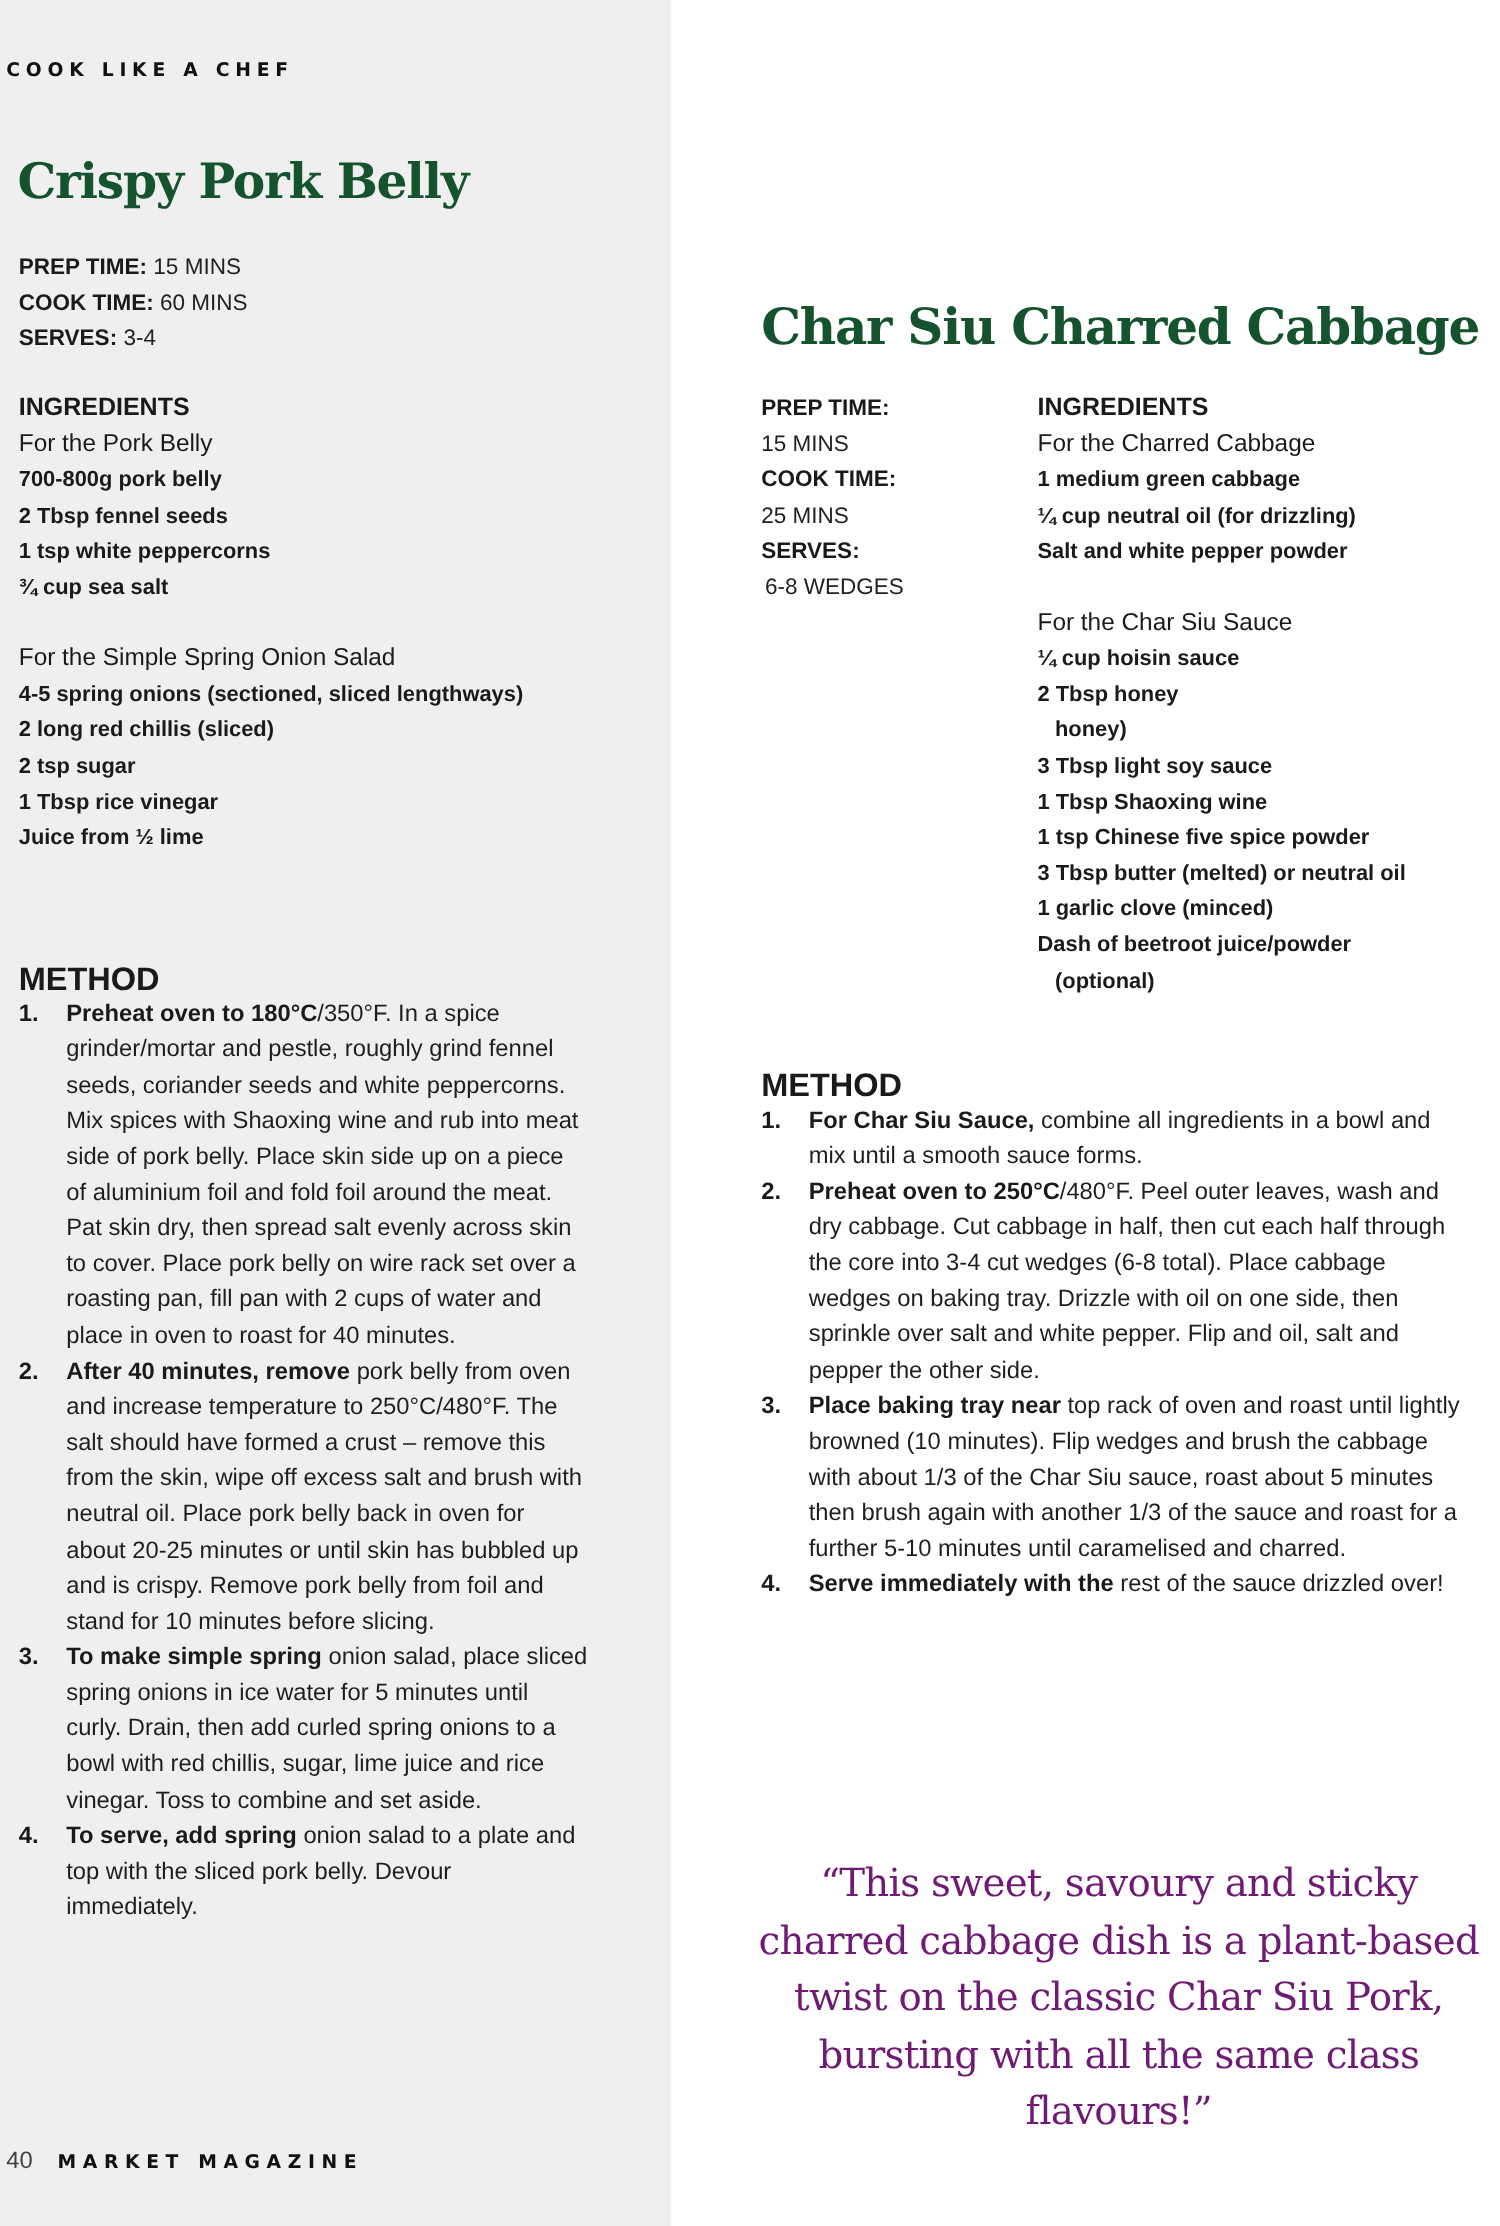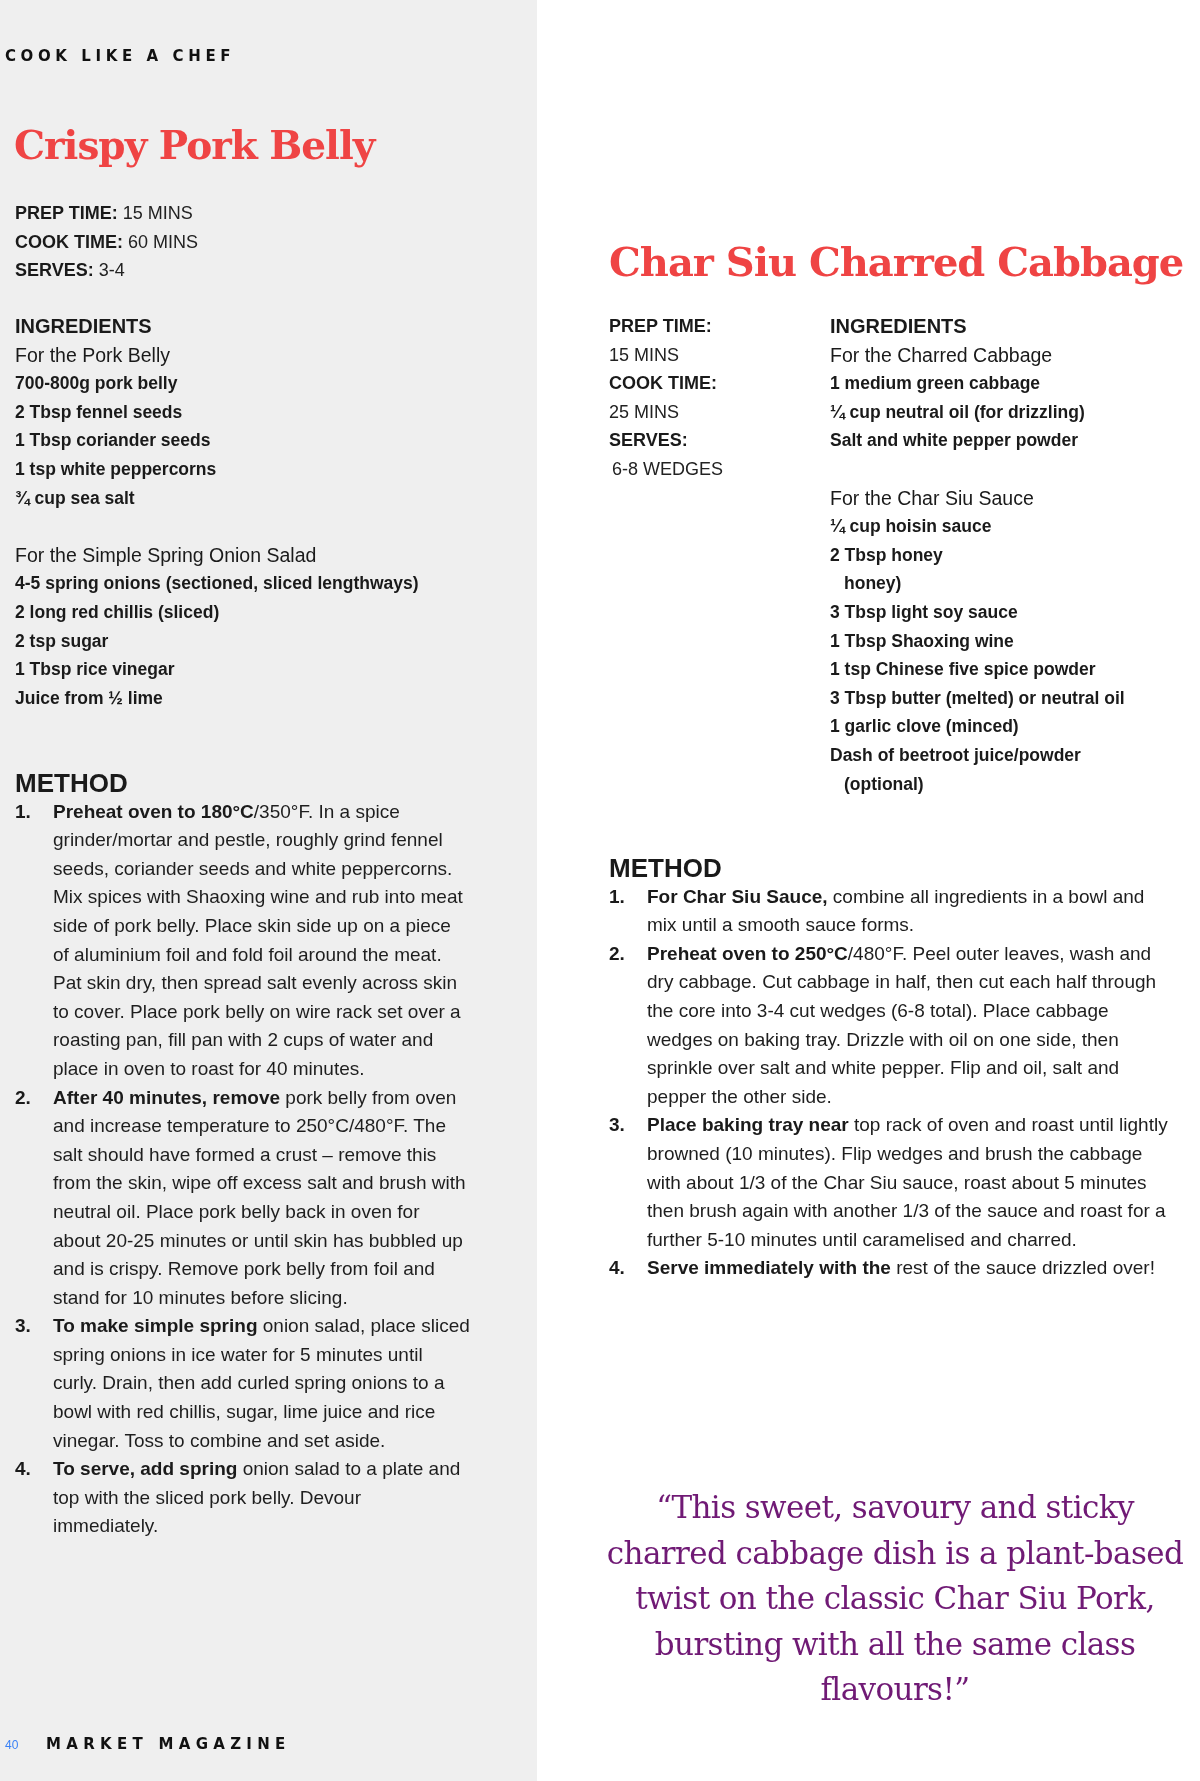--- a/index.html
+++ b/index.html
@@ -13,21 +13,21 @@
     background: #efefef;
   }
   .kicker {
     position: absolute; left: 5px; top: 47px;
     font-family: "DejaVu Sans", sans-serif; font-weight: bold;
     font-size: 15px; letter-spacing: 4.6px; color: #111;
   }
   .title {
     position: absolute; margin: 0;
     font-family: "DejaVu Serif", serif; font-weight: bold;
-    color: #ef4444; letter-spacing: -1px; white-space: nowrap;
+    color: #14532d; letter-spacing: -1px; white-space: nowrap;
   }
   .title-left { left: 14px; top: 122px; font-size: 39px; }
   .title-right { left: 609px; top: 238px; font-size: 40px; }
 
   .block { position: absolute; font-size: 18px; line-height: 28.6px; }
   .b { font-weight: bold; }
   .light { font-weight: normal; color: #222; }
   .head { font-weight: bold; font-size: 20px; }
   .sub { font-weight: normal; font-size: 19.5px; }
   .gap { height: 28.6px; }
@@ -52,21 +52,21 @@
 
   .quote {
     position: absolute; left: 595px; top: 1485px; width: 600px;
     text-align: center; font-family: "DejaVu Serif", serif;
     font-size: 31px; line-height: 45.5px; color: #701a75; letter-spacing: -0.6px;
   }
   .footer {
     position: absolute; left: 5px; top: 1718px;
     display: flex; align-items: baseline;
   }
-  .page-num { font-family: "Liberation Sans Narrow", "Liberation Sans", sans-serif; font-size: 12px; color: #3b82f6; width: 41px; margin-top: 20px; }
+  .page-num { font-family: "Liberation Sans Narrow", "Liberation Sans", sans-serif; font-size: 19px; color: #404040; width: 41px; }
   .mag-name {
     font-family: "DejaVu Sans", sans-serif; font-weight: bold; font-size: 15px;
     letter-spacing: 5.3px; color: #111; text-align: right;
   }
 </style>
 </head>
 <body>
 
 <div class="left-panel"></div>
 
@@ -78,21 +78,20 @@
   <div><span class="b">PREP TIME:</span><span class="light"> 15 MINS</span></div>
   <div><span class="b">COOK TIME:</span><span class="light"> 60 MINS</span></div>
   <div><span class="b">SERVES:</span><span class="light"> 3-4</span></div>
 </div>
 
 <div class="block ing-left">
   <div class="head">INGREDIENTS</div>
   <div class="sub">For the Pork Belly</div>
   <div class="item">700-800g pork belly</div>
   <div class="item">2 Tbsp fennel seeds</div>
-  <div class="item">1 Tbsp coriander seeds</div>
   <div class="item">1 tsp white peppercorns</div>
   <div class="item">¾ cup sea salt</div>
   <div class="gap"></div>
   <div class="sub">For the Simple Spring Onion Salad</div>
   <div class="item">4-5 spring onions (sectioned, sliced lengthways)</div>
   <div class="item">2 long red chillis (sliced)</div>
   <div class="item">2 tsp sugar</div>
   <div class="item">1 Tbsp rice vinegar</div>
   <div class="item">Juice from ½ lime</div>
 </div>

